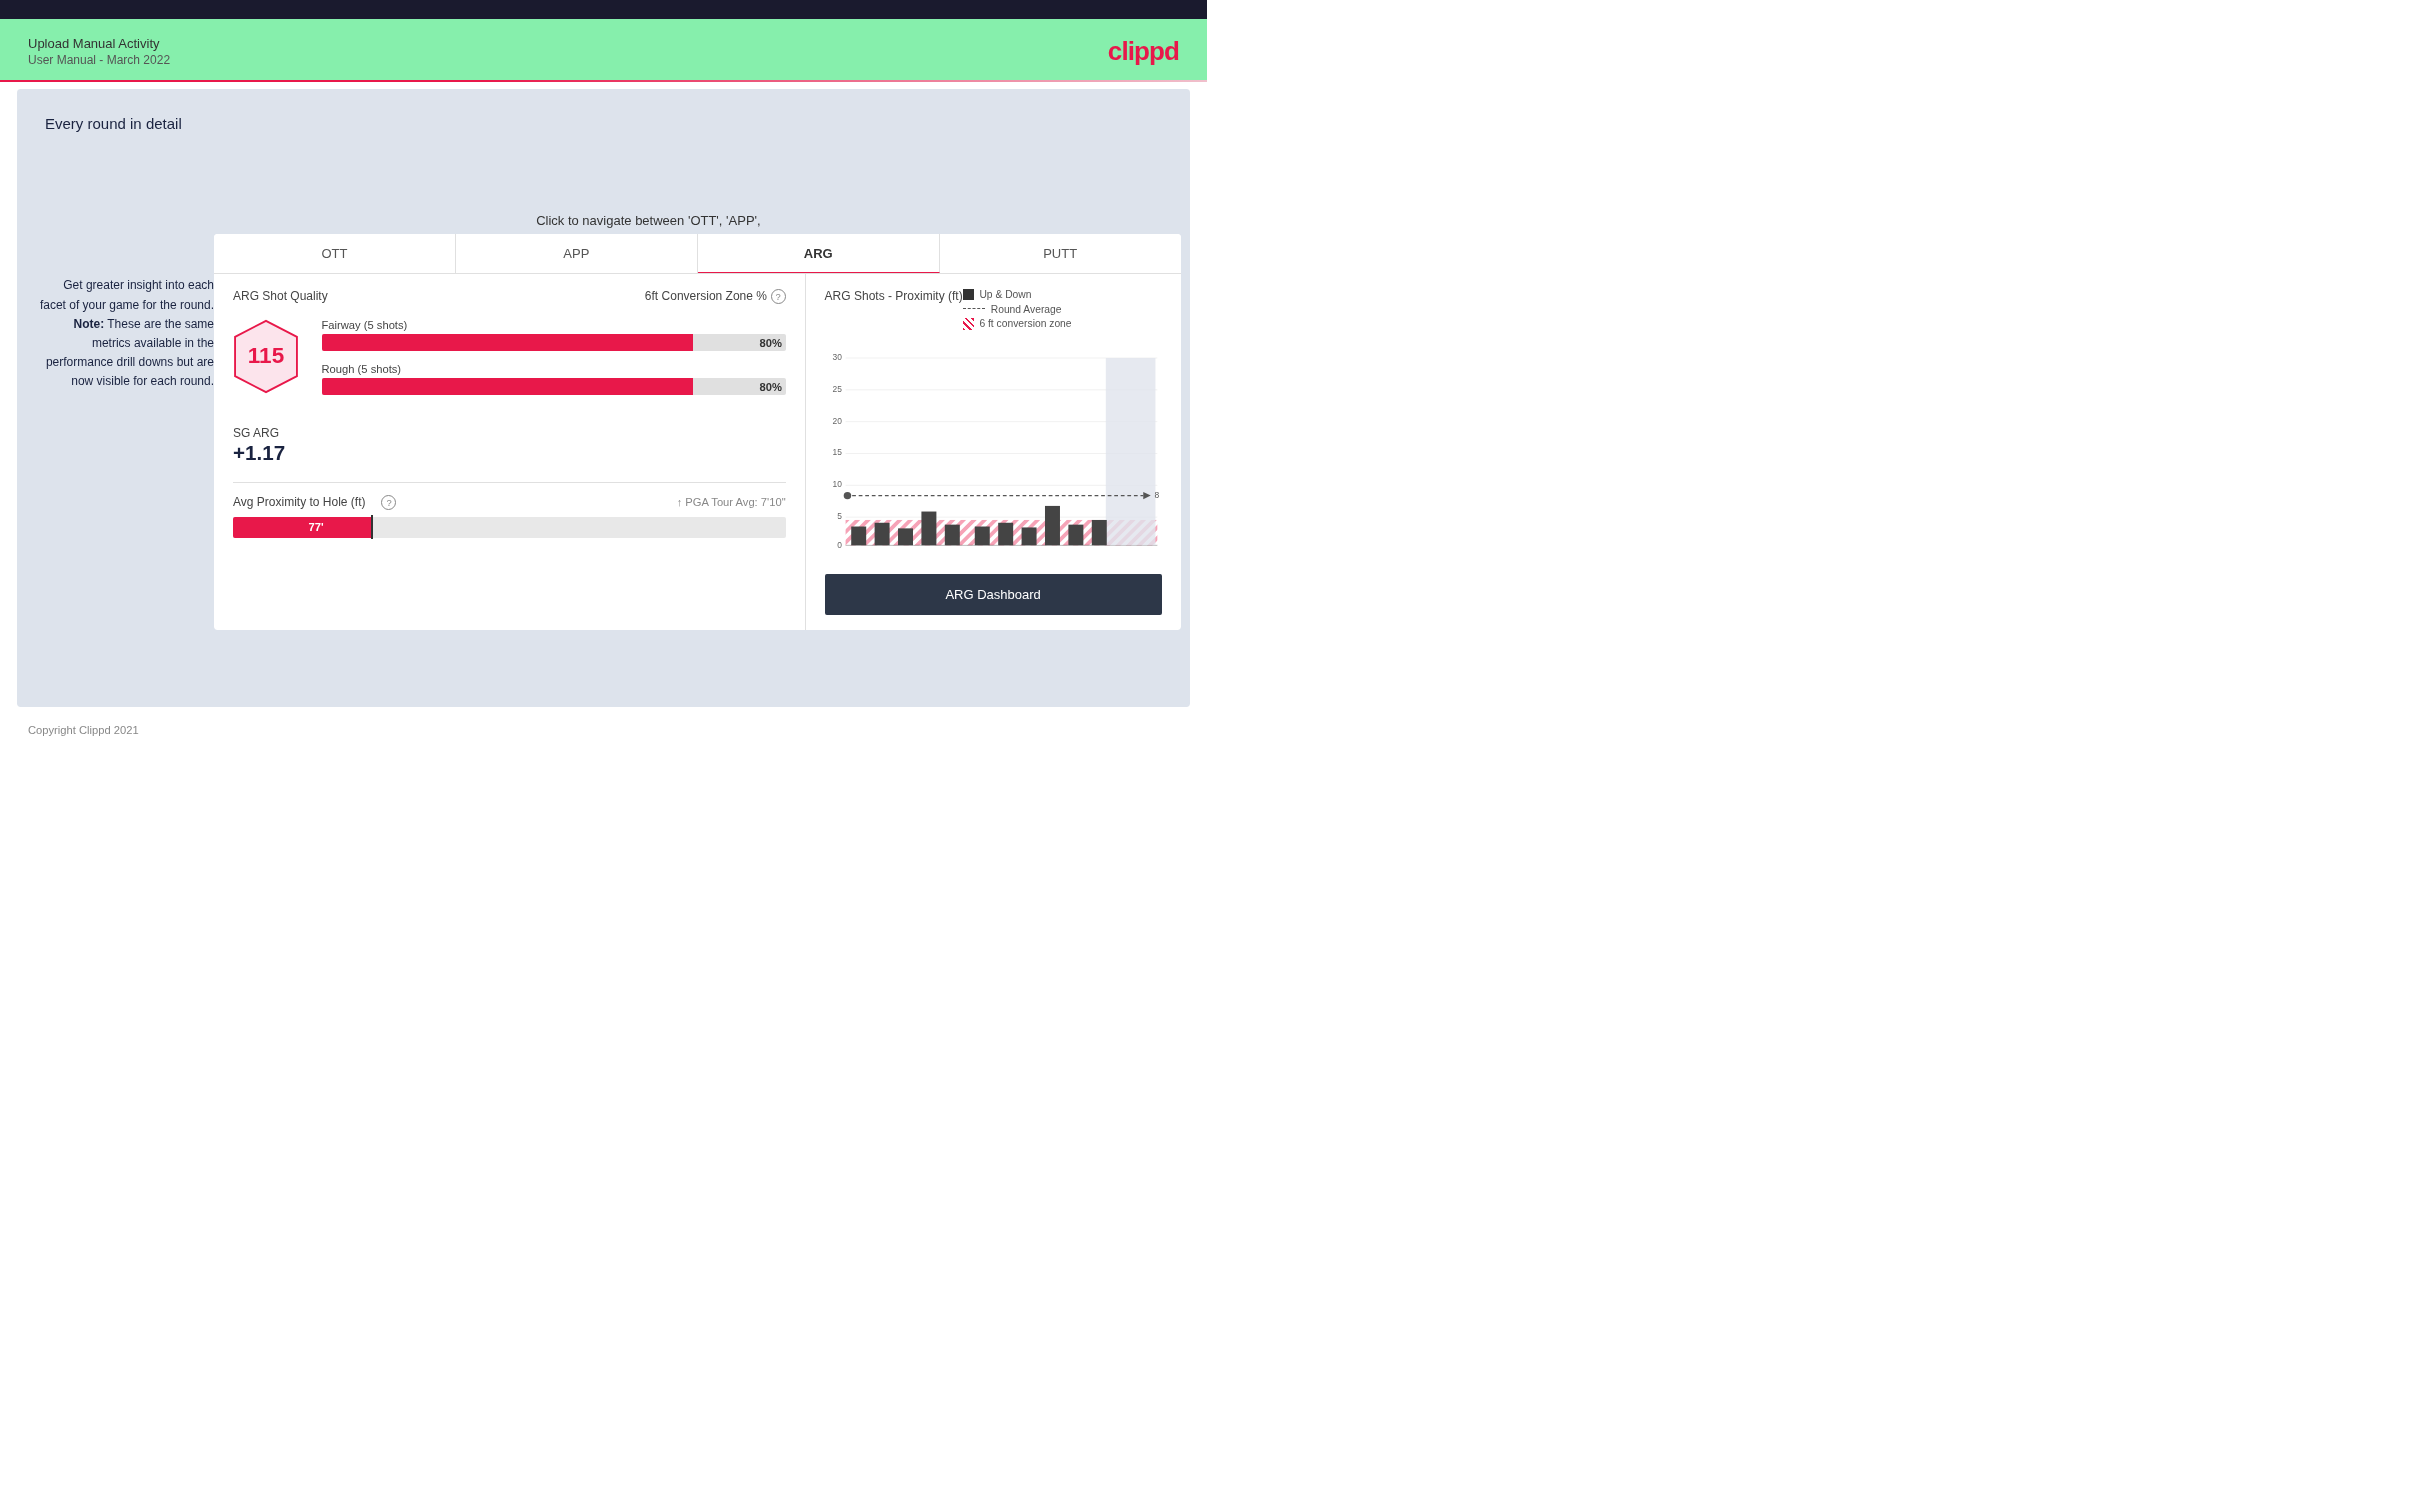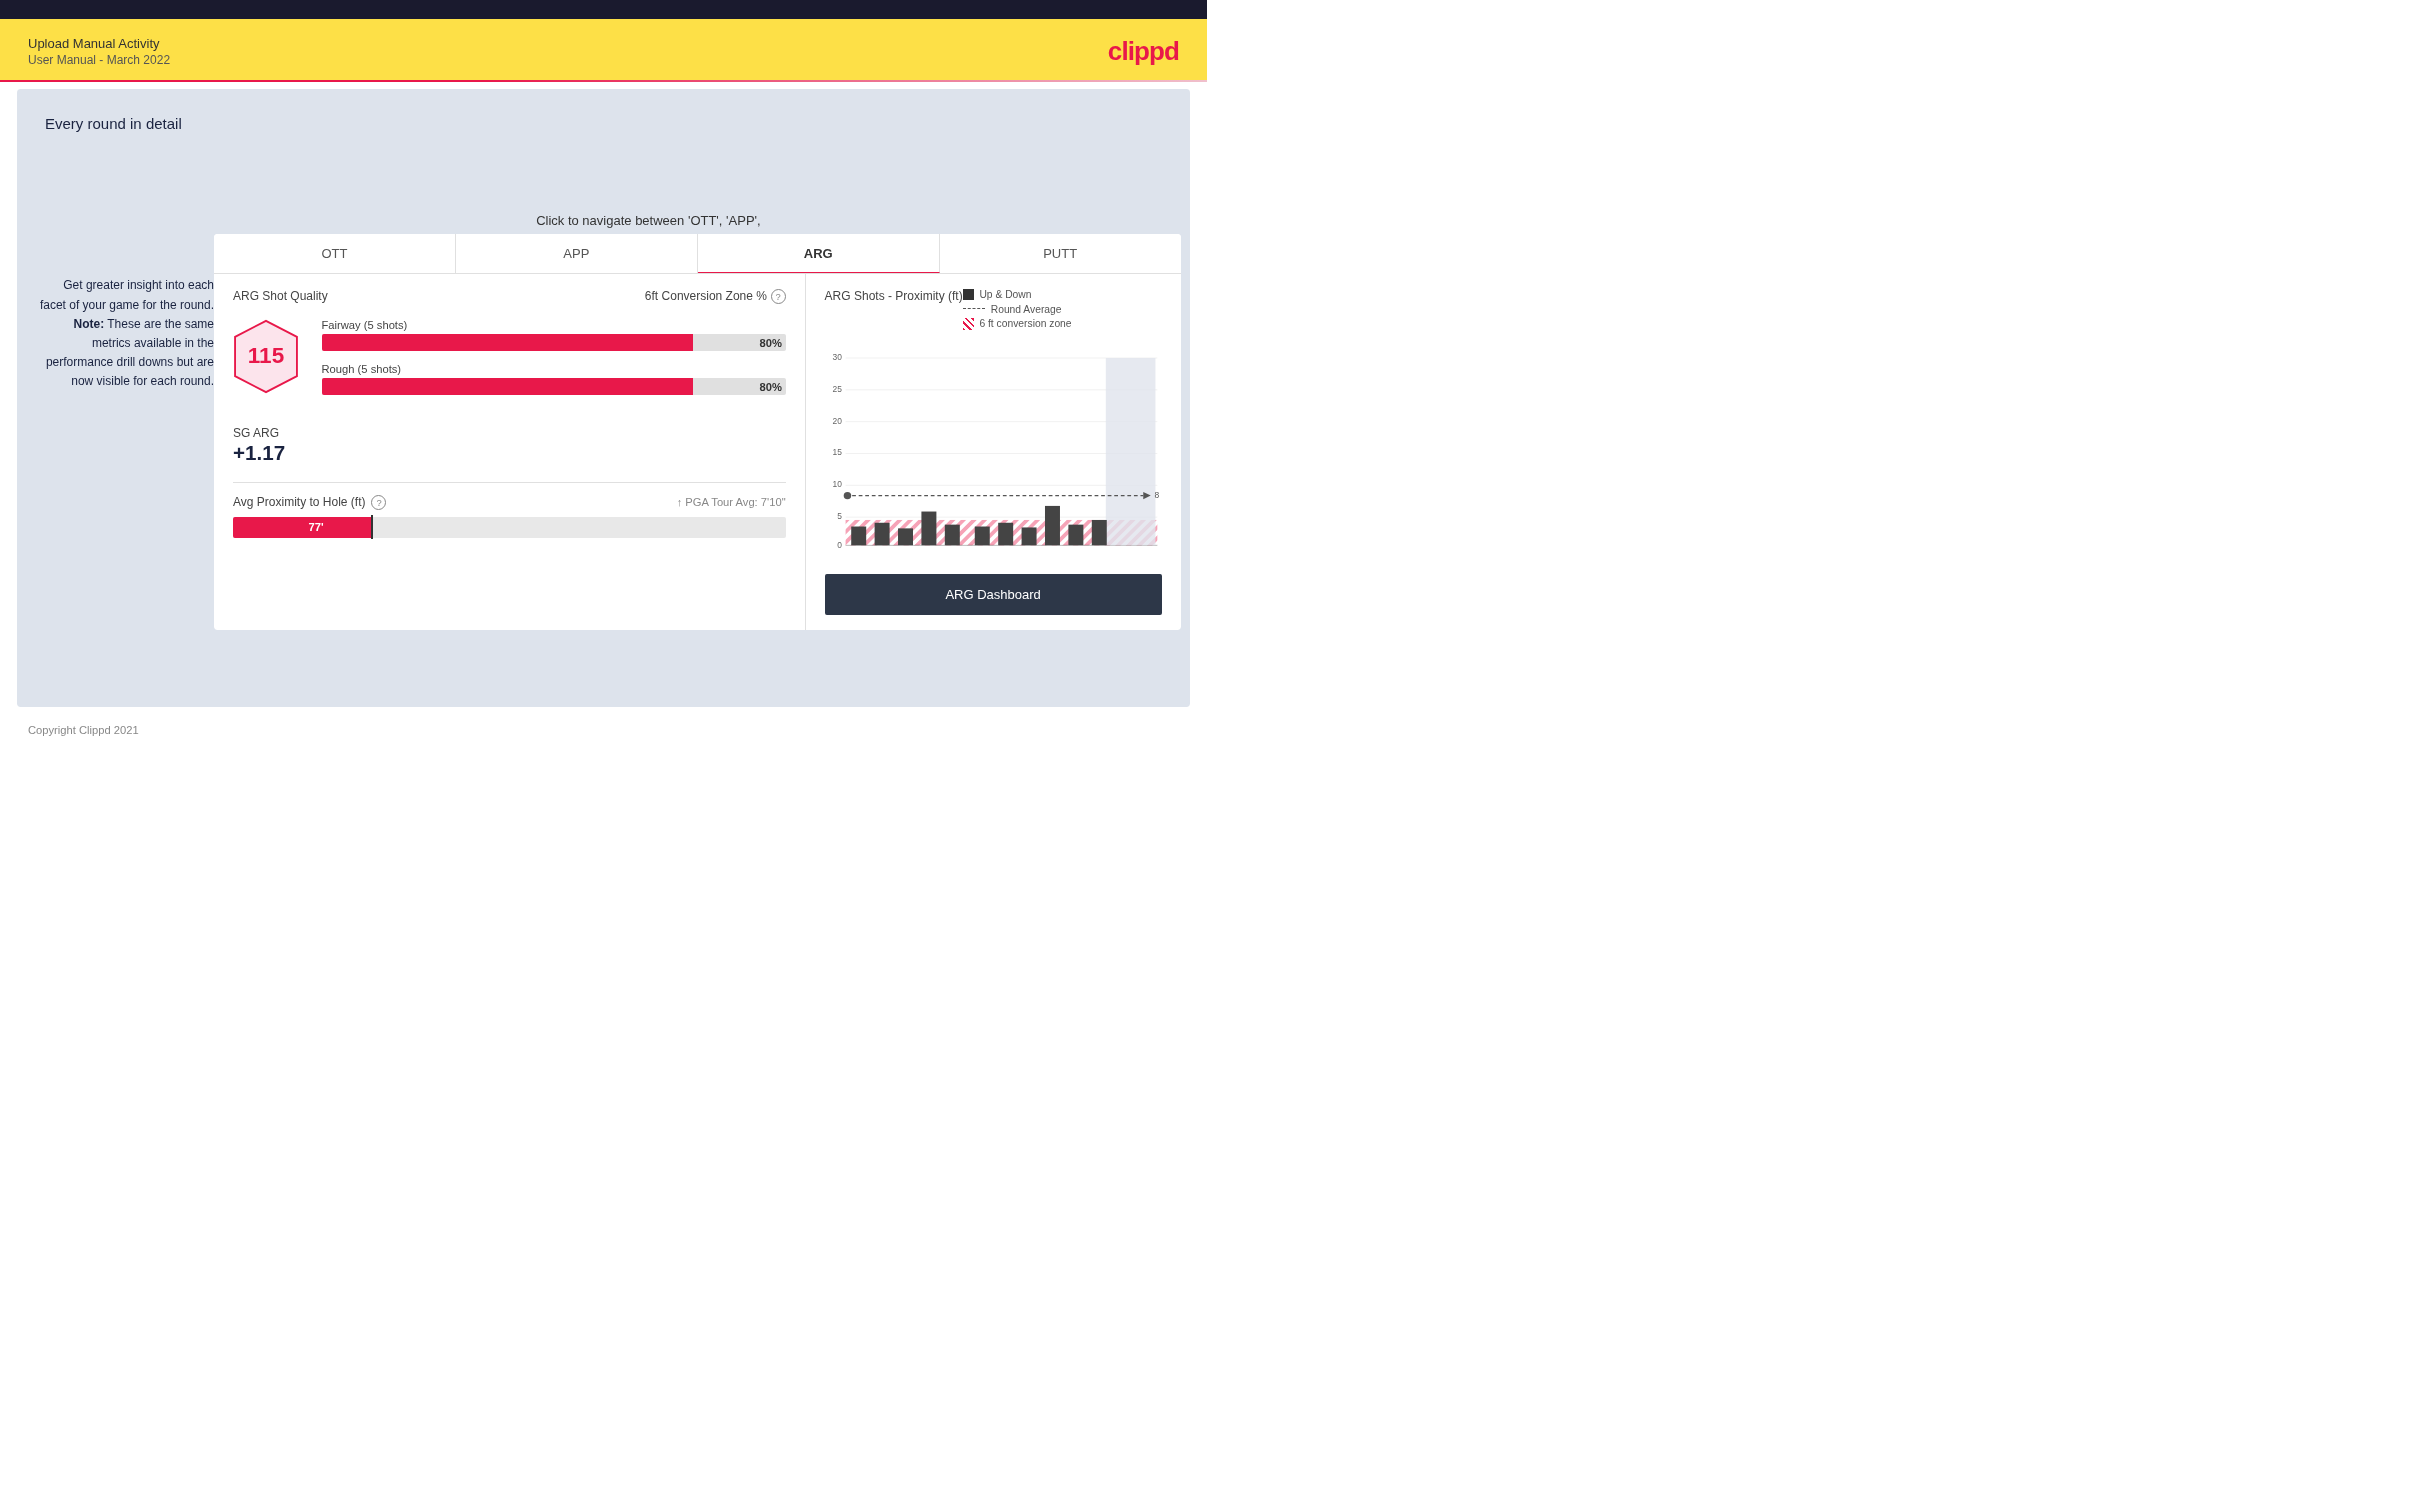--- a/index.html
+++ b/index.html
@@ -16,21 +16,21 @@
       height: 19px;
       width: 100%;
     }
 
     
     .header {
       display: flex;
       align-items: center;
       justify-content: space-between;
       padding: 17px 28px 13px 28px;
-      background: #fde047;
+      background: #86efac;
     }
     .header-left {
       display: flex;
       flex-direction: column;
     }
     .header-upload-label {
       font-size: 13px;
       color: #333;
       font-weight: 400;
     }
@@ -271,21 +271,21 @@
       display: flex;
       justify-content: space-between;
       align-items: center;
       margin-bottom: 7.5px;
     }
     .proximity-label {
       font-size: 12px;
       color: #444;
       display: flex;
       align-items: center;
-      gap: 6px;
+      gap: 16px;
     }
     .pga-avg-label {
       font-size: 11.2px;
       color: #888;
     }
     .proximity-bar-track {
       position: relative;
       height: 20.6px;
       background: #e8e8e8;
       border-radius: 1.9px;

